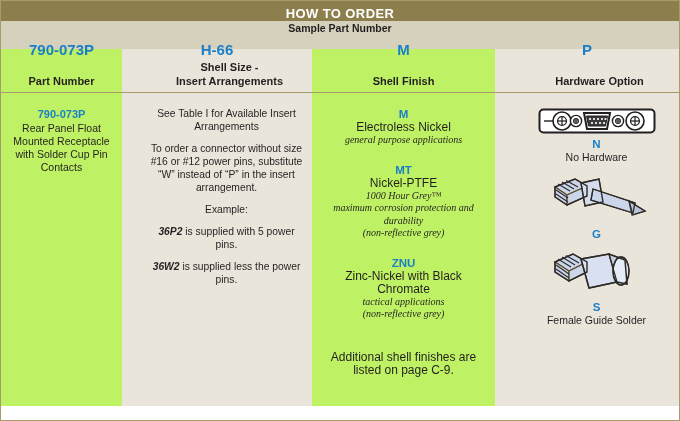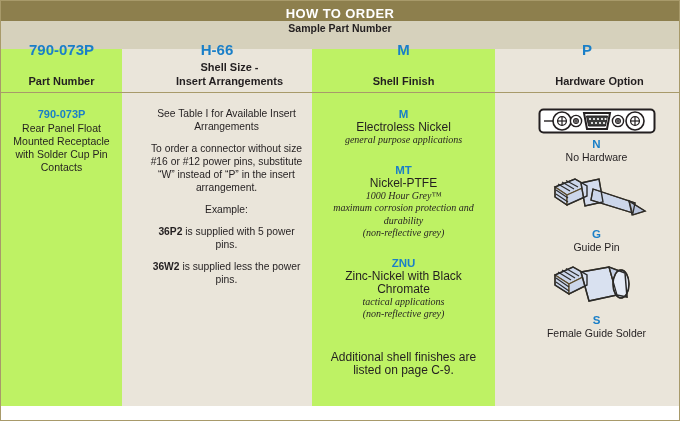--- a/index.html
+++ b/index.html
@@ -84,21 +84,21 @@
     line-height:12.5px;
     padding:8px 6px 0 6px;
   }
   .c1{width:121px;}
   .c2{width:190px;}
   .c3{width:183px;}
   .c4{width:184px;}
   .white{background:#bef264;text-align:center;}
   .beige{background:#eae5da;padding-left:25px;}
   .blk{display:block;}
-  .bi{font-weight:bold;}
+  .bi{font-weight:bold;font-style:italic;}
   .gap{height:9px;}
   .gap-sm{height:6px;}
   .gap-lg{height:16px;}
   .fin-code{
     color:#1a7fc8;font-weight:bold;font-size:11.5px;
     line-height:14px;
   }
   .fin-name{font-size:12px;line-height:13px;}
   .fin-note{font-size:10px;font-style:italic;line-height:12.5px;font-family:Liberation Serif, serif;}
   .hw-label{
@@ -266,21 +266,20 @@
             <path d="M25 7.5 L37 14"></path>
             <path d="M15 17 L27 25"></path>
             <path d="M15 21 L27 29"></path>
           </g>
           <path d="M14 14 L34 6 L46 13 L46 23 L26 32 L14 24 Z" fill="none" stroke="#2a2a2a" stroke-width="1.4"></path>
           <path d="M40 10 L58 6 L62 29 L44 33 Z" fill="none" stroke="#2a2a2a" stroke-width="1.4"></path>
           <path d="M52 16 L94 30 L92 40 L50 27 Z" fill="none" stroke="#2a2a2a" stroke-width="1.3"></path>
           <path d="M88 28 L104 38 L91 42 Z" fill="none" stroke="#2a2a2a" stroke-width="1.3"></path>
         </svg>
         <div class="hw-label hw-item">G</div>
-        <div class="hw-name">Guide Pin</div>
       </div>
 
       <div class="gap"></div>
 
       <div>
         <svg width="100" height="48" viewBox="0 0 100 48">
           <g stroke="#5a4a2a" stroke-width="1.3" fill="#ccd6ea">
             <path d="M8 12 L26 4 L40 12 L22 21 Z"></path>
             <path d="M8 12 L22 21 L22 31 L8 22 Z"></path>
             <path d="M22 21 L40 12 L40 22 L22 31 Z"></path>

